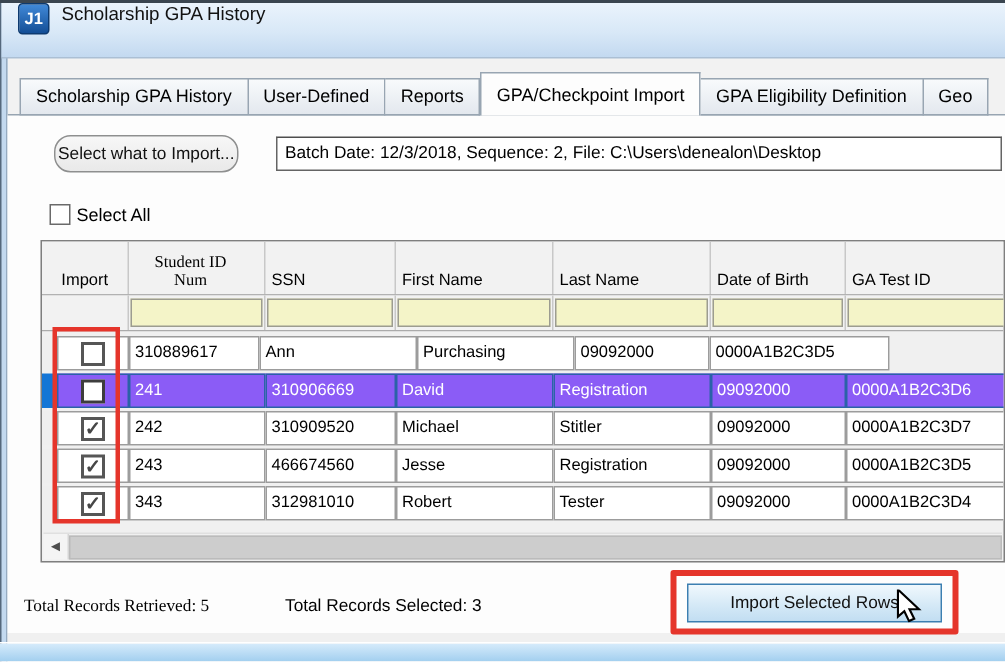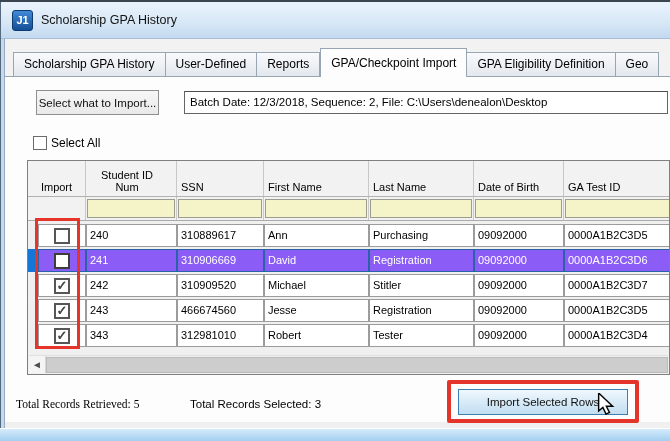--- a/index.html
+++ b/index.html
@@ -7,60 +7,60 @@
     font-family:"Liberation Sans", sans-serif; }
   .window { position:relative; width:670px; height:441px; background:#f2f2f2;
     overflow:hidden; border-top:2px solid #3a4550; }
   .frame-left { position:absolute; left:0; top:0; bottom:0; width:5px;
     background:#c3d9ef; border-left:1px solid #55687c; border-right:1px solid #96abc1; z-index:1; }
   .frame-bottom { position:absolute; left:0; right:0; bottom:0; height:13px;
     background:linear-gradient(180deg,#d6ebfb,#a2cfef); border-top:1px solid #fff; z-index:6; }
 
   .titlebar { position:absolute; left:1px; right:0; top:0; height:37px; z-index:2;
     background:linear-gradient(180deg,#eaf3fc 0%,#d8e8f7 55%,#c3d9f0 100%);
-    border-bottom:1px solid #abbfd4; display:flex; align-items:center; padding-left:11px; gap:8px; }
+    border-bottom:1px solid #abbfd4; display:flex; padding-left:11px; gap:8px; }
   .app-icon { width:21px; height:21px; border-radius:3px; flex:none;
     background:linear-gradient(180deg,#4189d8,#134e96); border:1px solid #0d3a70;
     color:#fff; font-weight:bold; font-size:11px; display:flex; align-items:center; justify-content:center; }
   .title { font-size:12.5px; color:#121212; }
 
   .tab-page { position:absolute; left:5px; right:0; top:74px; height:346px;
     background:#fdfdfd; border-top:1px solid #98a5b2; z-index:2; }
   .below-page { position:absolute; left:5px; right:0; top:420px; height:10px; background:#f0f0f0; z-index:2; }
 
   .tabs { position:absolute; left:13px; top:46px; height:29px; display:flex;
     align-items:flex-end; z-index:3; white-space:nowrap; }
   .tab { height:25px; line-height:23px; padding:0 10px; font-size:12px; color:#000;
     background:linear-gradient(#f8fafc,#e3e8ee); border:1px solid #98a5b2; border-left:none; }
   .tab:first-child { border-left:1px solid #98a5b2; }
   .tab.active { height:29px; line-height:29px; background:#fdfdfd; border:1px solid #98a5b2;
     border-bottom:none; position:relative; z-index:4; }
 
   .btn { background:linear-gradient(#f7f7f7,#e9e9e9); border:1px solid #8e8f8f;
     font-size:11.5px; color:#111; display:flex; align-items:center; justify-content:center; }
-  .select-import-btn { position:absolute; left:36px; top:88px; width:123px; height:25px; z-index:3; }
+  .select-import-btn { position:absolute; left:36px; top:88px; width:123px; height:25px; z-index:3;border-radius:11px; }
   .batch-field { position:absolute; left:184px; top:89px; right:2px; height:23px; z-index:3;
     background:#fff; border:1px solid #646464; border-top-color:#4e4e4e;
     font-size:11.5px; line-height:21px; padding-left:5px; white-space:nowrap; overflow:hidden; color:#000; }
 
   .select-all { position:absolute; left:33px; top:133px; height:16px; display:flex;
     align-items:center; gap:4px; z-index:3; }
   .sa-box { width:14px; height:14px; background:#fff; border:1px solid #6a6a6a; }
   .select-all span.lbl { font-size:12px; color:#000; }
 
   .grid { position:absolute; left:27px; top:158px; width:643px; height:215px; z-index:3;
     border:1px solid #7f7f7f; background:#f0f0f0; overflow:hidden; }
   .grid-header { display:flex; height:36px; background:#f2f2f2; border-bottom:1px solid #b2b2b2;
     font-size:11px; color:#000; }
   .hc { flex:none; border-right:1px solid #c8c8c8; display:flex; align-items:flex-end;
     padding:2px 4px 3px 4px; overflow:hidden; }
   .hc.center { justify-content:center; text-align:center; }
   .c-import { width:58px; } .c-sid { width:91px; } .c-ssn { width:87px; }
   .c-first { width:105px; } .c-last { width:105px; } .c-dob { width:90px; } .c-ga { width:120px; }
-  .hc.c-sid { padding-left:13px; padding-right:21px; }
+  .hc.c-sid { padding-left:13px; padding-right:21px;font-family:Liberation Serif, serif; }
 
   .filter-row { display:flex; height:24px; background:#f2f2f2; border-bottom:1px solid #ababab; }
   .fc { flex:none; border-right:1px solid #c8c8c8; padding:2px 1px; }
   .fbox { width:100%; height:19px; background:#f4f4c8; border:1px solid #9c9c90; }
 
   .grid-body { padding-top:3px; background:#f0f0f0; }
   .grid-row { display:flex; height:23px; margin-bottom:2px; }
   .row-sel { flex:none; width:10px; background:#efefef; border-right:1px solid #c9c9c9; }
   .cell { flex:none; height:23px; background:#fff; border:1px solid #9c9c9c;
     font-size:11px; line-height:21px; padding:0 3px; white-space:nowrap; overflow:hidden; color:#000; }
@@ -154,21 +154,20 @@
           <div class="fbox"></div>
         </div>
     </div>
 
     <div class="grid-body">
       <div class="grid-row">
         <div class="row-sel"></div>
         <div class="cell cb">
             <span class="checkbox"></span>
           </div>
-        <div class="cell c-sid">240</div>
         <div class="cell c-ssn">310889617</div>
         <div class="cell c-first">Ann</div>
         <div class="cell c-last">Purchasing</div>
         <div class="cell c-dob">09092000</div>
         <div class="cell c-ga">0000A1B2C3D5</div>
       </div>
       <div class="grid-row selected">
         <div class="row-sel"></div>
         <div class="cell cb">
             <span class="checkbox"></span>

